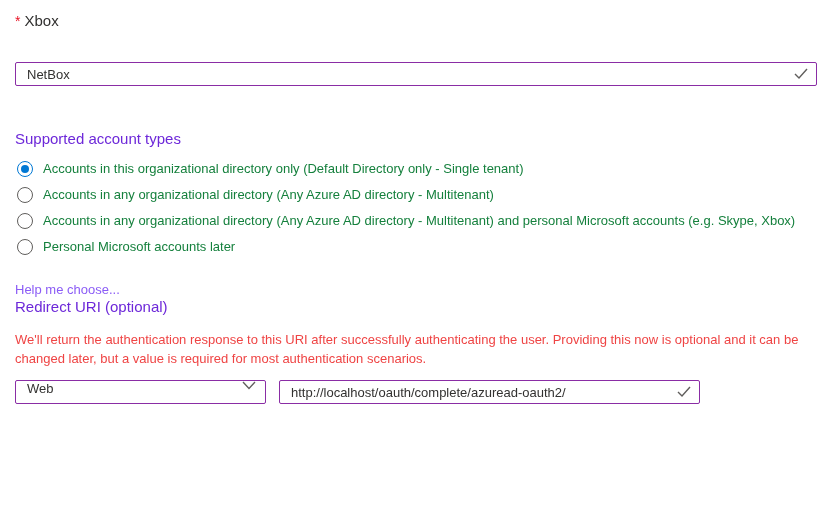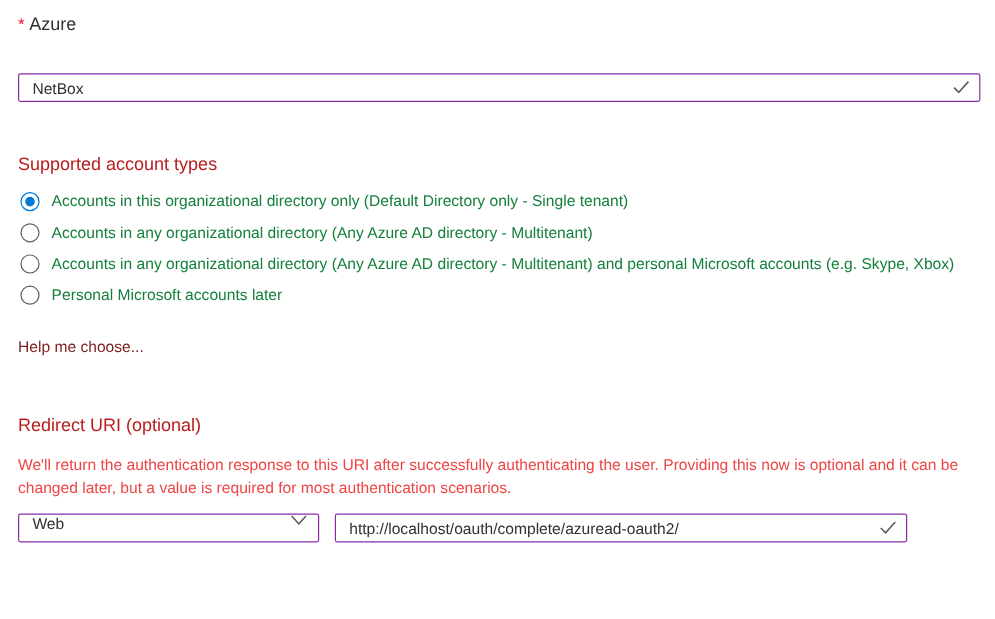--- a/index.html
+++ b/index.html
@@ -34,21 +34,21 @@
     outline: none; background: #fff;
   }
   .valid-check {
     position: absolute; right: 9px; top: 50%;
     transform: translateY(-50%);
     display: flex; align-items: center;
     pointer-events: none;
   }
 
   .section-heading {
-    font-size: 15px; line-height: 17px; color: #b91c1c;
+    font-size: 15px; line-height: 17px; color: #6d28d9;
   }
   .section-account-types { margin-top: 44px; }
   .question-text { font-size: 13px; line-height: 16px; margin-top: 21px; }
 
   .radio-group { margin-top: 9px; list-style: none; }
   .radio-row {
     display: flex; align-items: center;
     height: 26px; cursor: pointer;
   }
   .radio-circle {
@@ -63,49 +63,49 @@
   .radio-circle.selected::after {
     content: ""; width: 8px; height: 8px; border-radius: 50%;
     background: #0078d4;
   }
   .radio-label { font-size: 13px; line-height: 16px; color: #15803d; white-space: nowrap; }
 
   .help-link {
     display: inline-block;
     margin-top: 22px;
     font-size: 13px; line-height: 16px;
-    color: #7f1d1d; text-decoration: none; cursor: pointer;
+    color: #8b5cf6; text-decoration: none; cursor: pointer;
   }
 
-  .section-redirect { margin-top: 48px; }
+  .section-redirect { }
   .redirect-desc {
     font-size: 13px; line-height: 19px;
     margin-top: 15px; max-width: 800px; color: #ef4444;
   }
 
   .controls-row { display: flex; margin-top: 12px; gap: 13px; }
   .select-box {
     width: 251px; height: 24px;
     border: 1px solid #8a2da5; border-radius: 2px;
     display: flex; align-items: flex-start; justify-content: space-between;
     padding: 0 9px 16px 11px;
     font-size: 13px; color: #323130;
     cursor: pointer; background: #fff;
   }
-  .uri-wrap { width: 477px; margin-top: 0; }
+  .uri-wrap { width: 421px; margin-top: 0; }
   .icon-svg { display: block; }
 </style>
 </head>
 <body>
 
 <div class="page">
 
   <div>
     <div class="field-label">
-      <span class="required-marker">*</span><span>Azure</span>
+      <span class="required-marker">*</span><span>Xbox</span>
     </div>
     <div class="input-wrap name-input-wrap">
       <input class="text-input" type="text" value="NetBox" style="">
       <span class="valid-check">
         <svg class="icon-svg" width="14" height="12" viewBox="0 0 14 12">
           <polyline points="1,6 5,10 13,1" fill="none" stroke="#605e5c" stroke-width="1.4"></polyline>
         </svg>
       </span>
     </div>
   </div>

